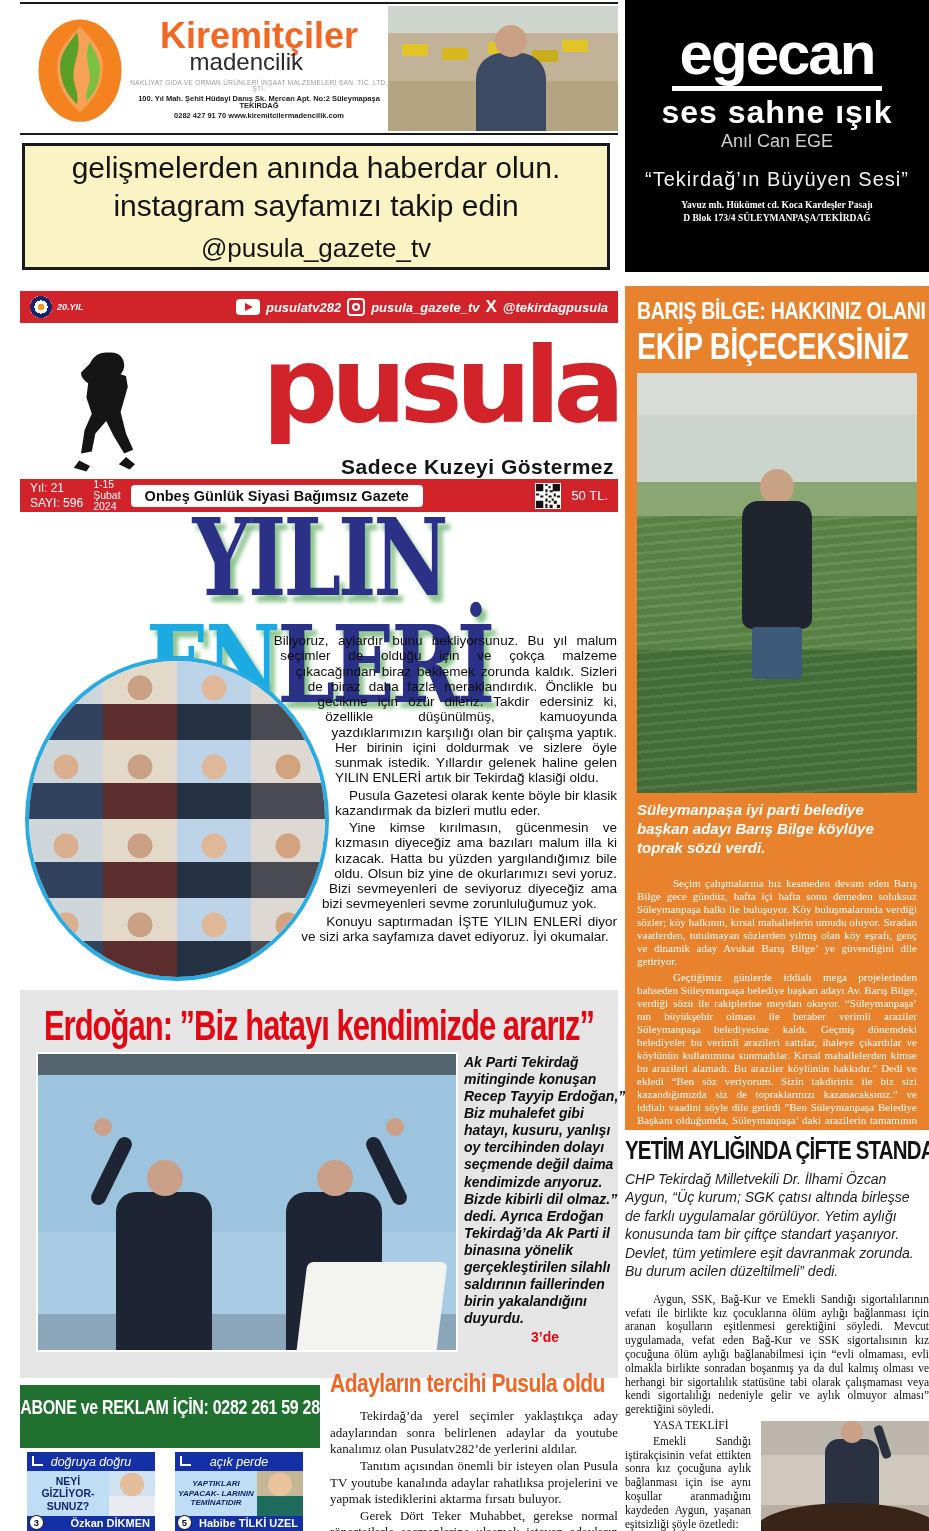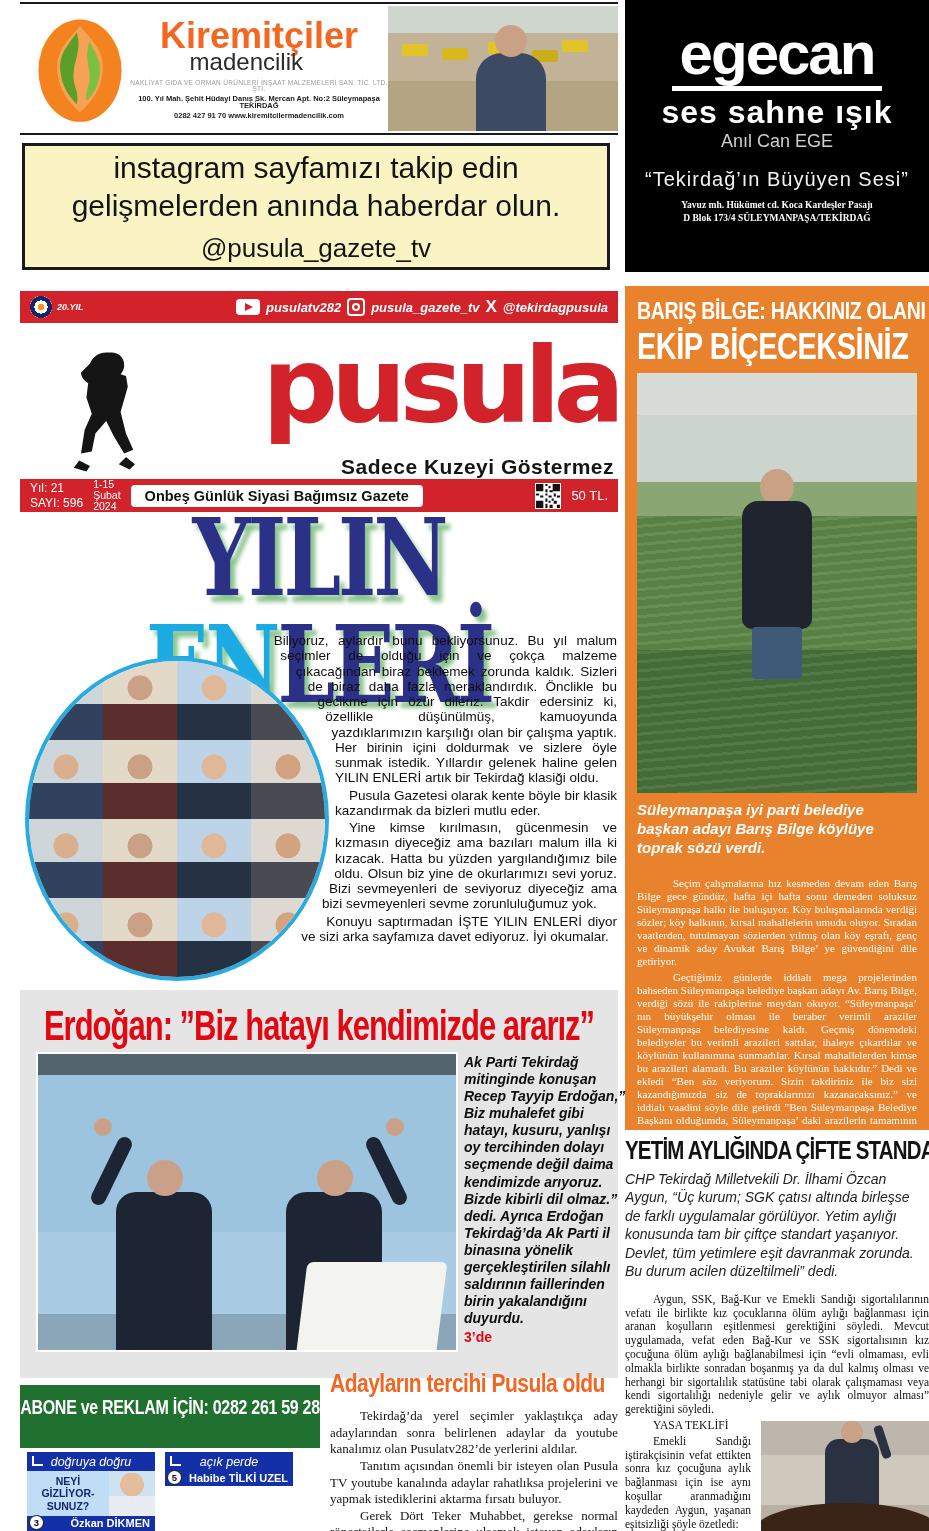--- a/index.html
+++ b/index.html
@@ -82,28 +82,28 @@
   .erd-photo-text{position:absolute;top:22px;left:0;width:100%;text-align:center;color:rgba(255,255,255,.8);
                   font-weight:900;font-size:16px;letter-spacing:2px;line-height:1.2;}
   .fig{position:absolute;bottom:0;width:96px;height:158px;background:#1d2433;border-radius:20px 20px 0 0;}
   .fig::before{content:"";position:absolute;left:31px;top:-32px;width:36px;height:36px;border-radius:50%;background:#caa188;}
   .fig .arm{position:absolute;width:15px;height:74px;background:#1d2433;border-radius:8px;top:-58px;}
   .fig .hand{position:absolute;width:18px;height:18px;border-radius:50%;background:#caa188;top:-74px;}
   .f1{left:78px;} .f1 .arm{left:-12px;transform:rotate(26deg);} .f1 .hand{left:-22px;}
   .f2{left:248px;} .f2 .arm{right:-12px;transform:rotate(-26deg);} .f2 .hand{right:-22px;}
   .podium{position:absolute;right:14px;bottom:0;width:140px;height:88px;background:#f3f3ef;transform:skewX(-7deg);border-radius:6px 6px 0 0;}
   .erd-text{position:absolute;left:444px;top:64px;width:162px;font-size:14px;font-weight:bold;font-style:italic;line-height:1.22;color:#0d0d0d;}
-  .erd-jump{display:block;color:#E30613;text-align:left;font-style:normal;font-weight:900;margin-top:2px;}
+  .erd-jump{display:block;color:#E30613;text-align:center;font-style:normal;font-weight:900;margin-top:2px;}
   
   .abone{position:absolute;left:20px;top:1385px;width:300px;height:63px;background:#20712F;color:#fff;text-align:center;
          font-weight:900;font-size:16px;letter-spacing:-0.3px;padding-top:11px;box-sizing:border-box;
          }
   .abone span{display:inline-block;transform:scaleY(1.25);transform-origin:50% 0;}
   
-  .cards{position:absolute;left:27px;top:1452px;display:flex;gap:10px;}
+  .cards{position:absolute;left:27px;top:1452px;display:flex;gap:20px;}
   .card{width:128px;height:79px;display:flex;flex-direction:column;}
   .card-h{height:19px;background:#1430A6;color:#fff;font-size:12.5px;font-style:italic;display:flex;align-items:center;
           justify-content:center;position:relative;flex:0 0 auto;}
   .card-h::before{content:"";position:absolute;left:5px;top:4px;width:9px;height:8px;border-left:2px solid #fff;border-bottom:2px solid #fff;}
   .card-b{flex:1;background:#BFDDF4;display:flex;overflow:hidden;}
   .card-q{flex:1;display:flex;align-items:center;justify-content:center;text-align:center;font-weight:bold;color:#16246b;padding:2px;line-height:1.2;}
   .q1{font-size:10.5px;} .q2{font-size:8px;font-style:italic;}
   .face{width:46px;flex:0 0 auto;}
   .face1{background:radial-gradient(circle at 50% 30%,#e4bd9a 0 30%,rgba(0,0,0,0) 31%),linear-gradient(180deg,#cfe2f2 0 55%,#e8ecf0 55%);}
   .face2{background:radial-gradient(circle at 50% 30%,#e8c39c 0 30%,rgba(0,0,0,0) 31%),linear-gradient(180deg,#c4b793 0 55%,#1f6b5d 55%);}
@@ -174,22 +174,22 @@
     <div class="eg-sub">ses sahne ışık</div>
     <div class="eg-person">Anıl Can EGE</div>
     <div class="eg-slogan">“Tekirdağ’ın Büyüyen Sesi”</div>
     <div class="eg-addr">
       <span>Yavuz mh. Hükümet cd. Koca Kardeşler Pasajı</span><br>
       <span>D Blok 173/4 SÜLEYMANPAŞA/TEKİRDAĞ</span>
     </div>
   </div>
 
   <div class="banner-ig">
+    <div class="ig-line">gelişmelerden anında haberdar olun.</div>
     <div class="ig-line">instagram sayfamızı takip edin</div>
-    <div class="ig-line">gelişmelerden anında haberdar olun.</div>
     <div class="ig-handle">@pusula_gazete_tv</div>
   </div>
 
   <div class="mast">
     <div class="mast-top">
       <div class="eye"></div>
       <div class="yil20">20.YIL</div>
       <div class="socials">
         <div class="yt"></div>
         <span>pusulatv282</span>
@@ -287,20 +287,24 @@
         <div class="card-q q1">NEYİ GİZLİYOR- SUNUZ?</div>
         <div class="face face1"></div>
       </div>
       <div class="card-f">
         <span class="card-num">3</span>
         <span>Özkan DİKMEN</span>
       </div>
     </div>
     <div class="card">
       <div class="card-h">açık perde</div>
+      <div class="card-b">
+        <div class="card-q q2">YAPTIKLARI YAPACAK- LARININ TEMİNATIDIR</div>
+        <div class="face face2"></div>
+      </div>
       <div class="card-f">
         <span class="card-num">5</span>
         <span>Habibe TİLKİ UZEL</span>
       </div>
     </div>
   </div>
 
   <div class="aday">
     <div class="aday-h">Adayların tercihi Pusula oldu</div>
     <div class="aday-b">

